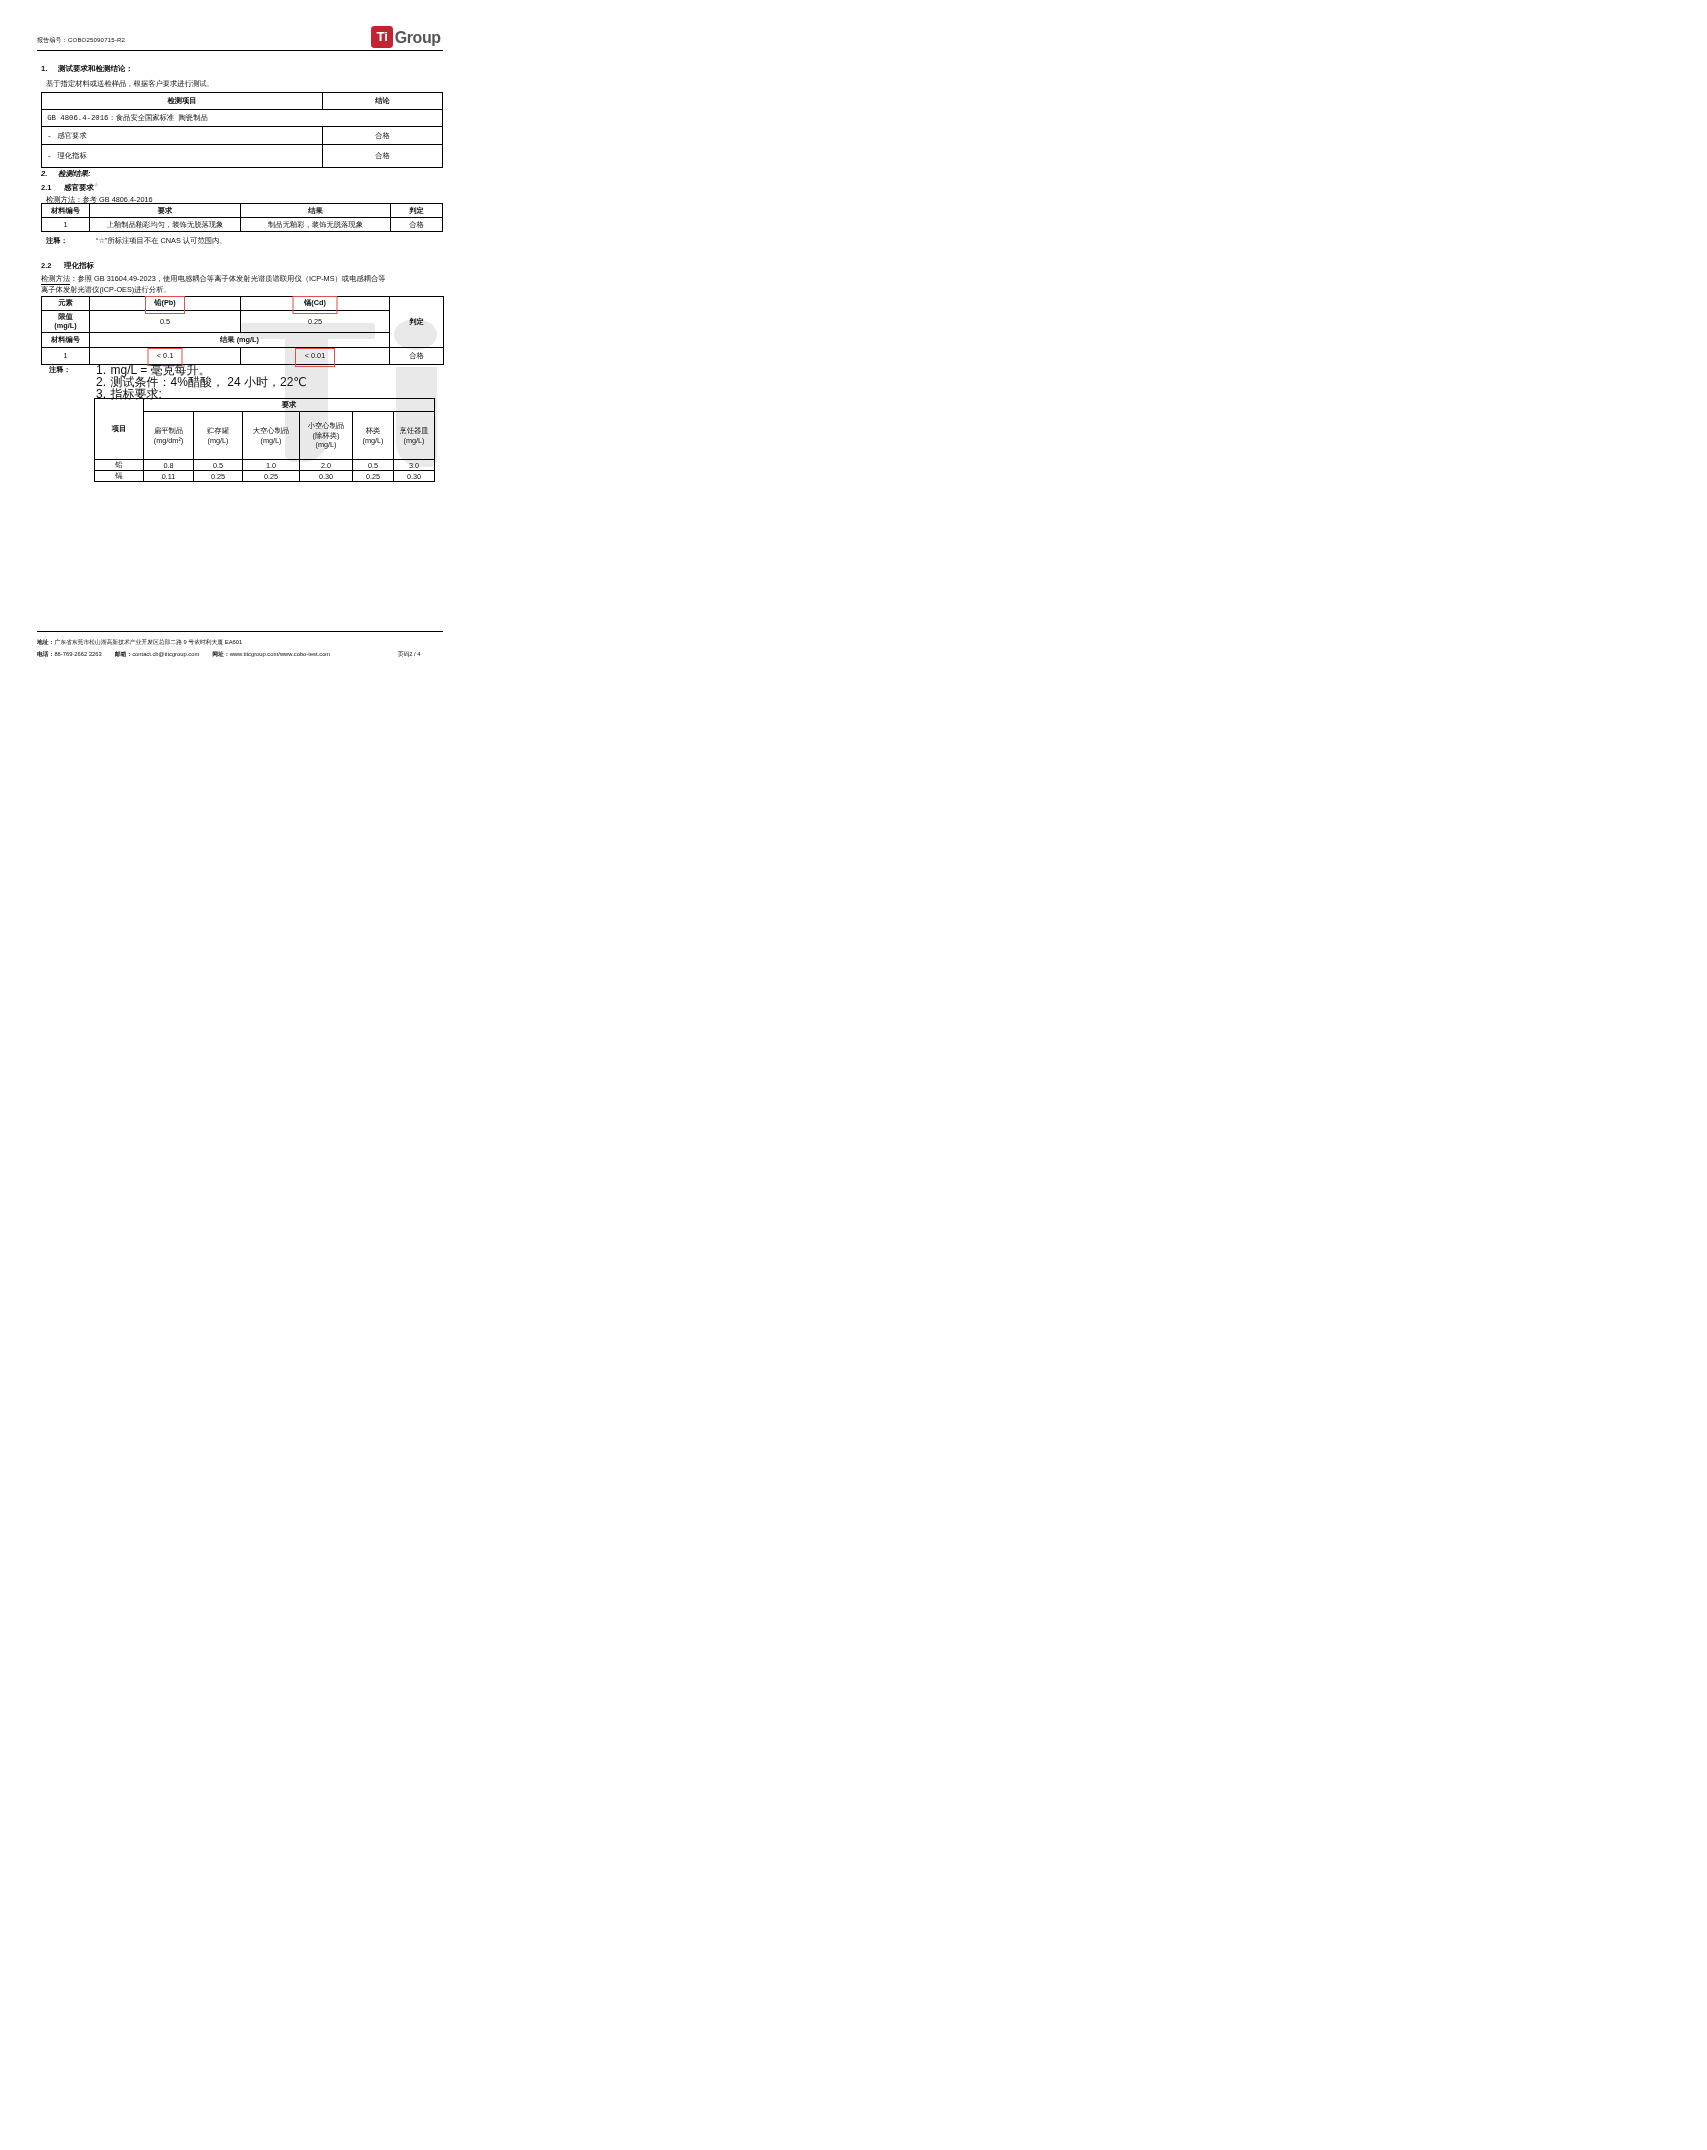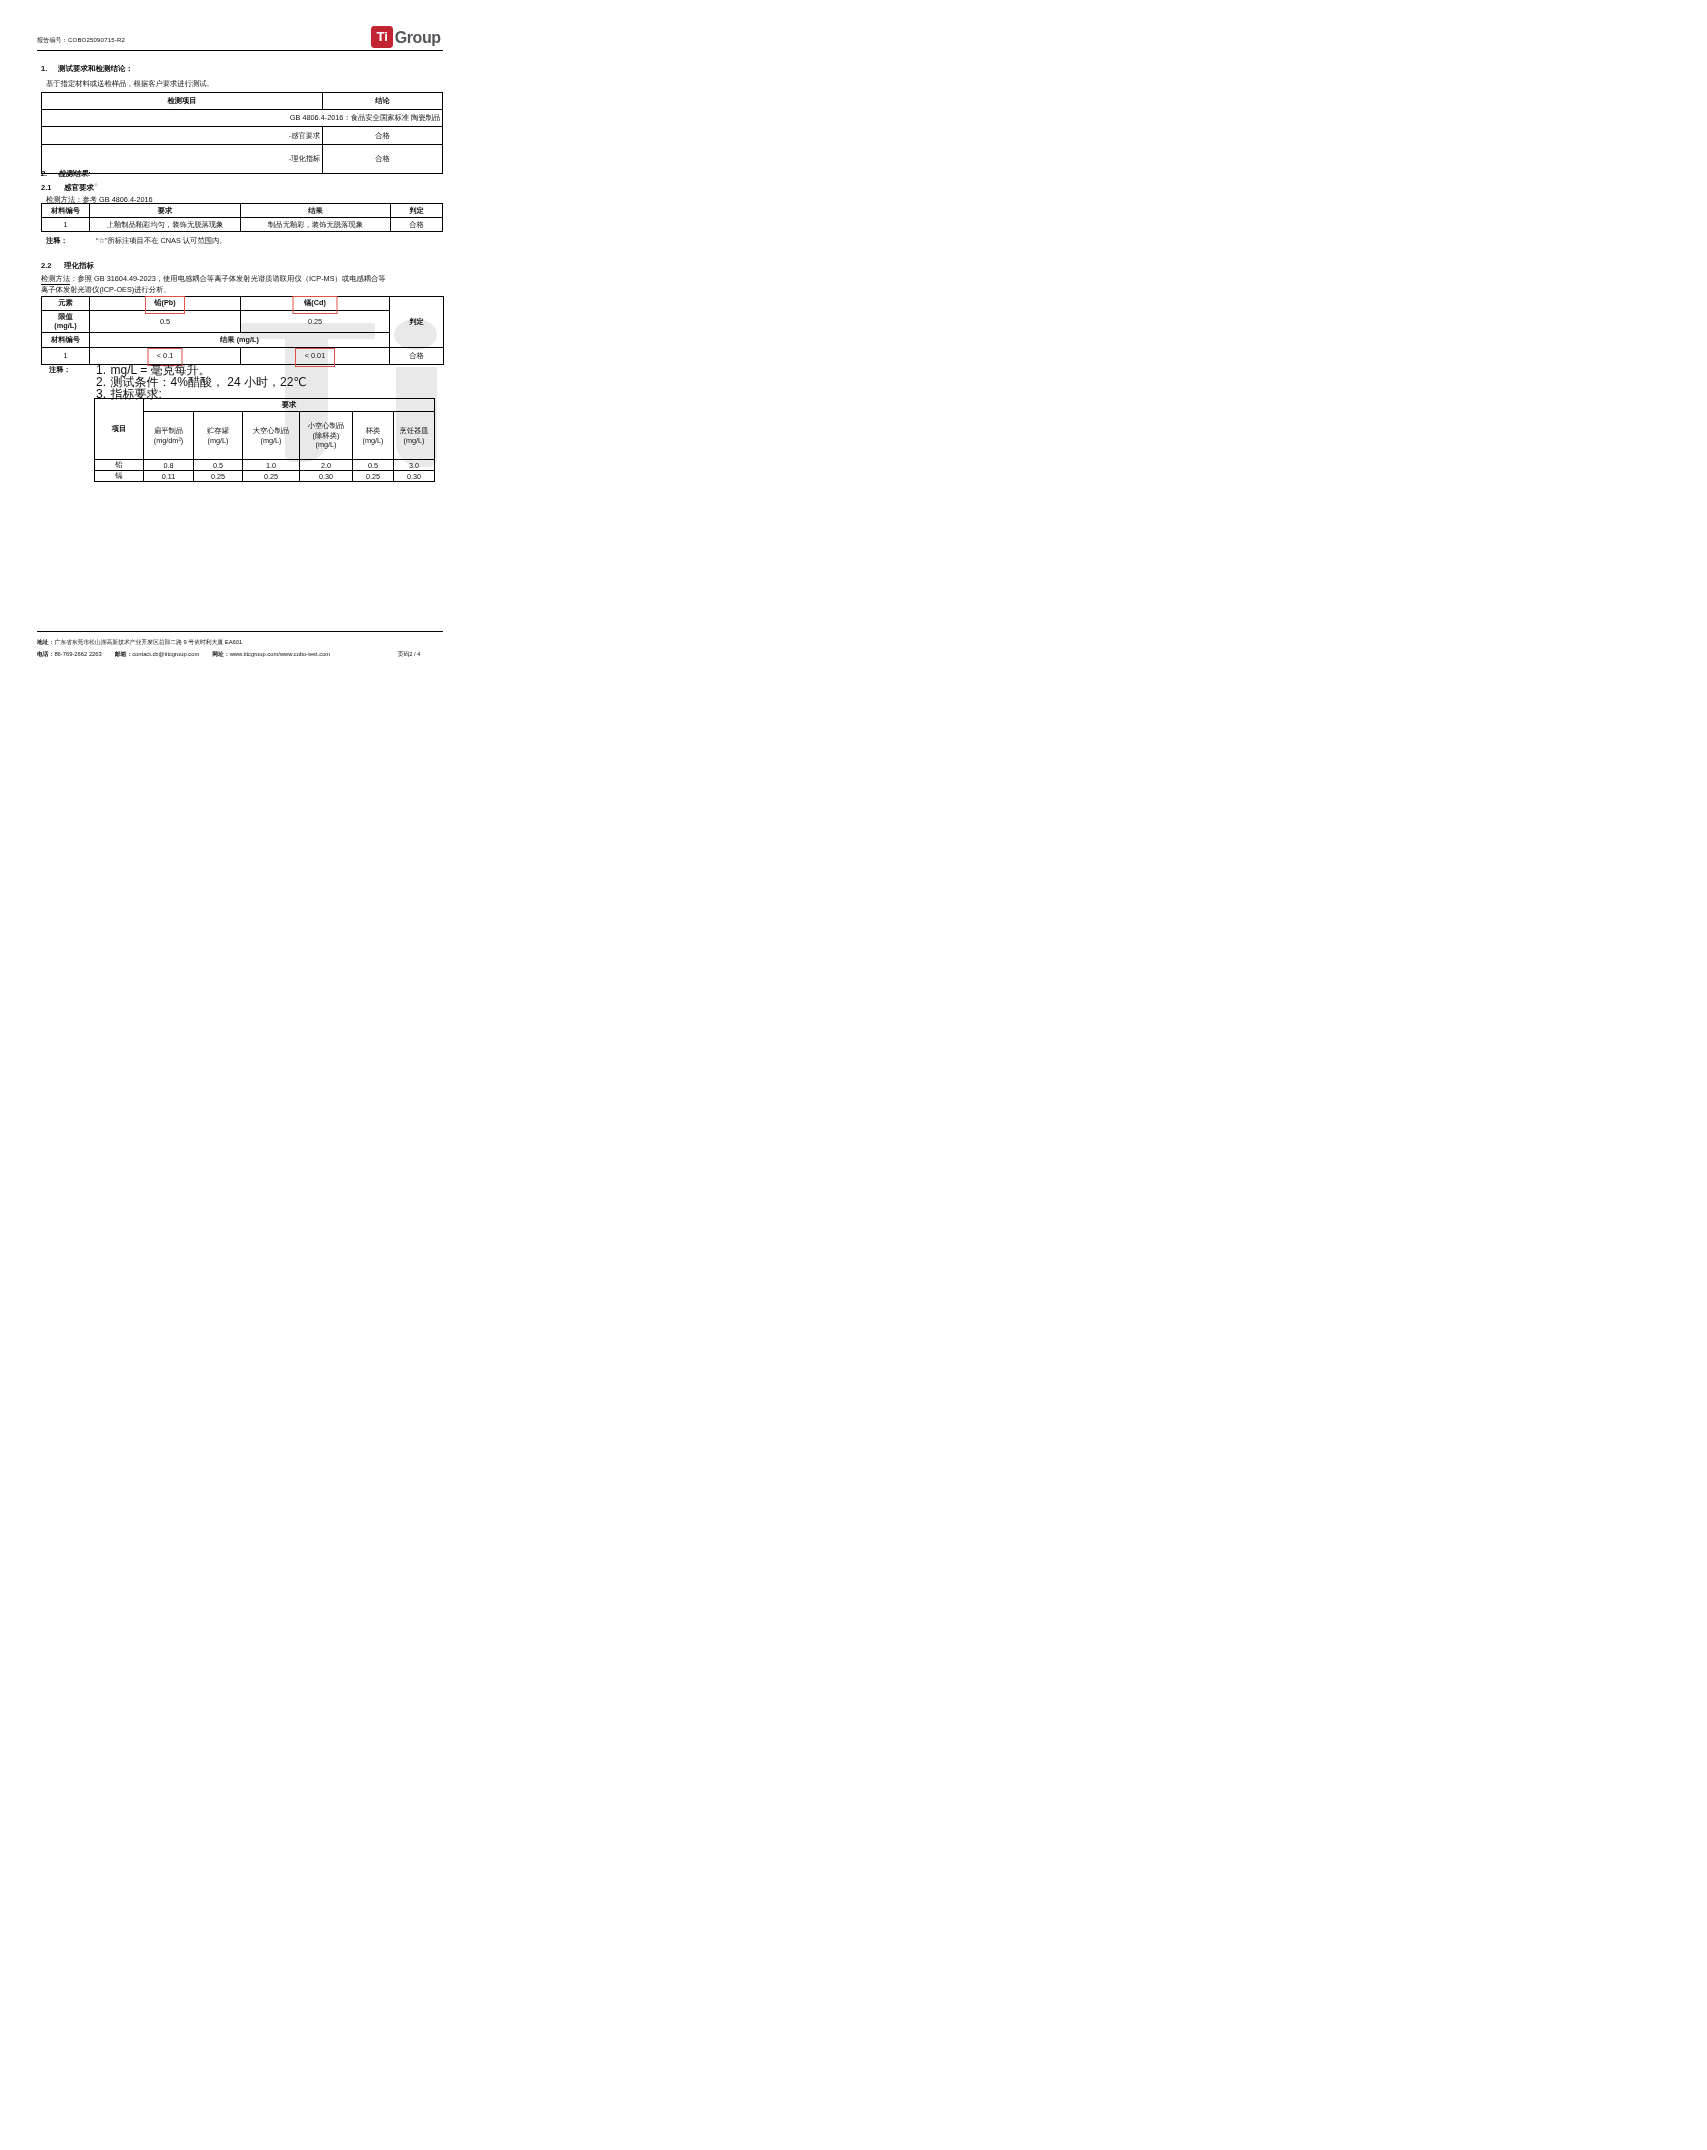--- a/index.html
+++ b/index.html
@@ -25,21 +25,21 @@
   .hnum{display:inline-block;width:17px;}
   .hnum2{display:inline-block;width:23px;}
   .ul{border-bottom:1.3px solid #000;padding-bottom:0.9px;}
   
   table{border-collapse:collapse;table-layout:fixed;z-index:1;position:absolute;background:transparent;}
   td,th{border-top:1.1px solid #000;border-bottom:1.1px solid #000;
         border-left:0.6px solid #000;border-right:0.6px solid #000;
         font-size:7.3px;text-align:center;vertical-align:middle;padding:0 1.7px;
         font-weight:normal;overflow:visible;}
   th{font-weight:bold;}
-  td.left{text-align:right;padding-left:5.2px;}
+  td.left{text-align:left;padding-left:5.2px;font-family:Liberation Mono, monospace;}
   .dash{display:inline-block;width:10.3px;}
   .pre{white-space:pre-line;line-height:1.35;}
   
   .rel{position:relative;}
   .redbox{position:absolute;left:50%;transform:translateX(-50%);border:0.9px solid #e1504a;z-index:3;}
   .rb-pbh{width:38px;top:-0.9px;height:15.5px;}
   .rb-cdh{width:43px;top:-0.9px;height:15.5px;}
   .rb-pbr{width:33px;top:0;height:16.3px;}
   .rb-cdr{width:38px;top:0;height:17.6px;}
   
@@ -85,21 +85,21 @@
       <th>检测项目</th>
       <th>结论</th>
     </tr>
     <tr style="height:17px">
       <td class="left" colspan="2">GB 4806.4-2016：食品安全国家标准 陶瓷制品</td>
     </tr>
     <tr style="height:18px">
       <td class="left"><span class="dash">-</span><span>感官要求</span></td>
       <td>合格</td>
     </tr>
-    <tr style="height:29px">
+    <tr style="height:23px">
       <td class="left"><span class="dash">-</span><span>理化指标</span></td>
       <td>合格</td>
     </tr>
   </tbody>
     </table>
 
   <div class="abs h1" style="left:41px;top:169px;font-style:italic;">
     <span class="hnum">2.</span><span>检测结果:</span>
   </div>
 

